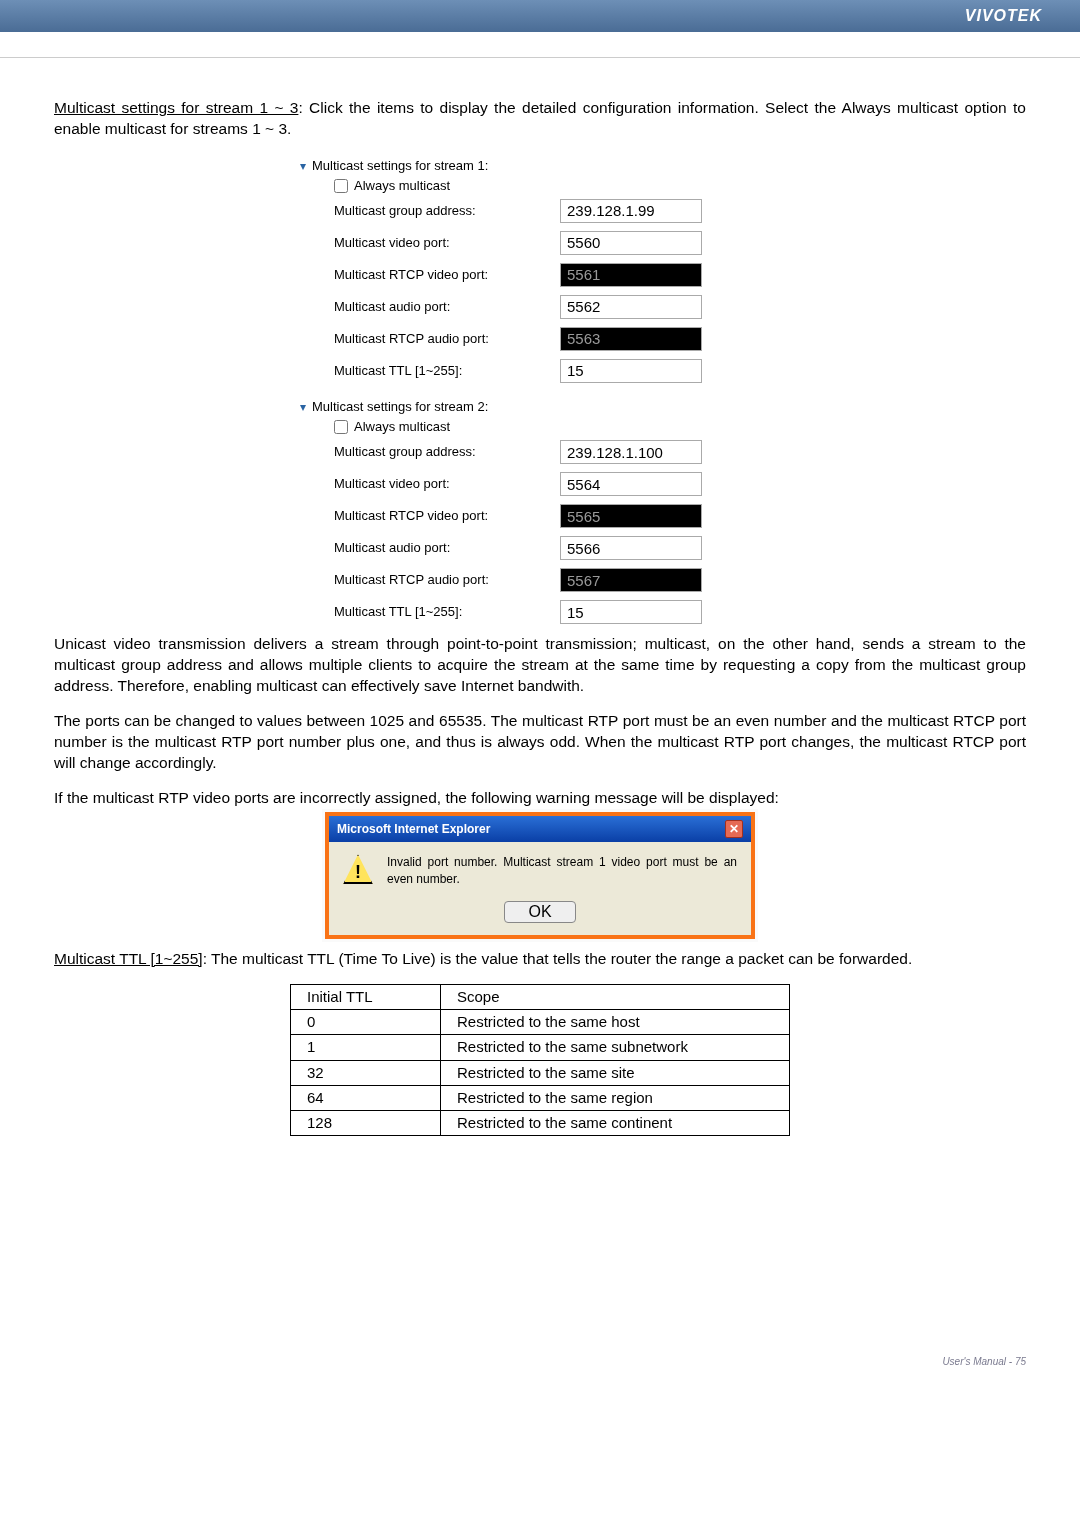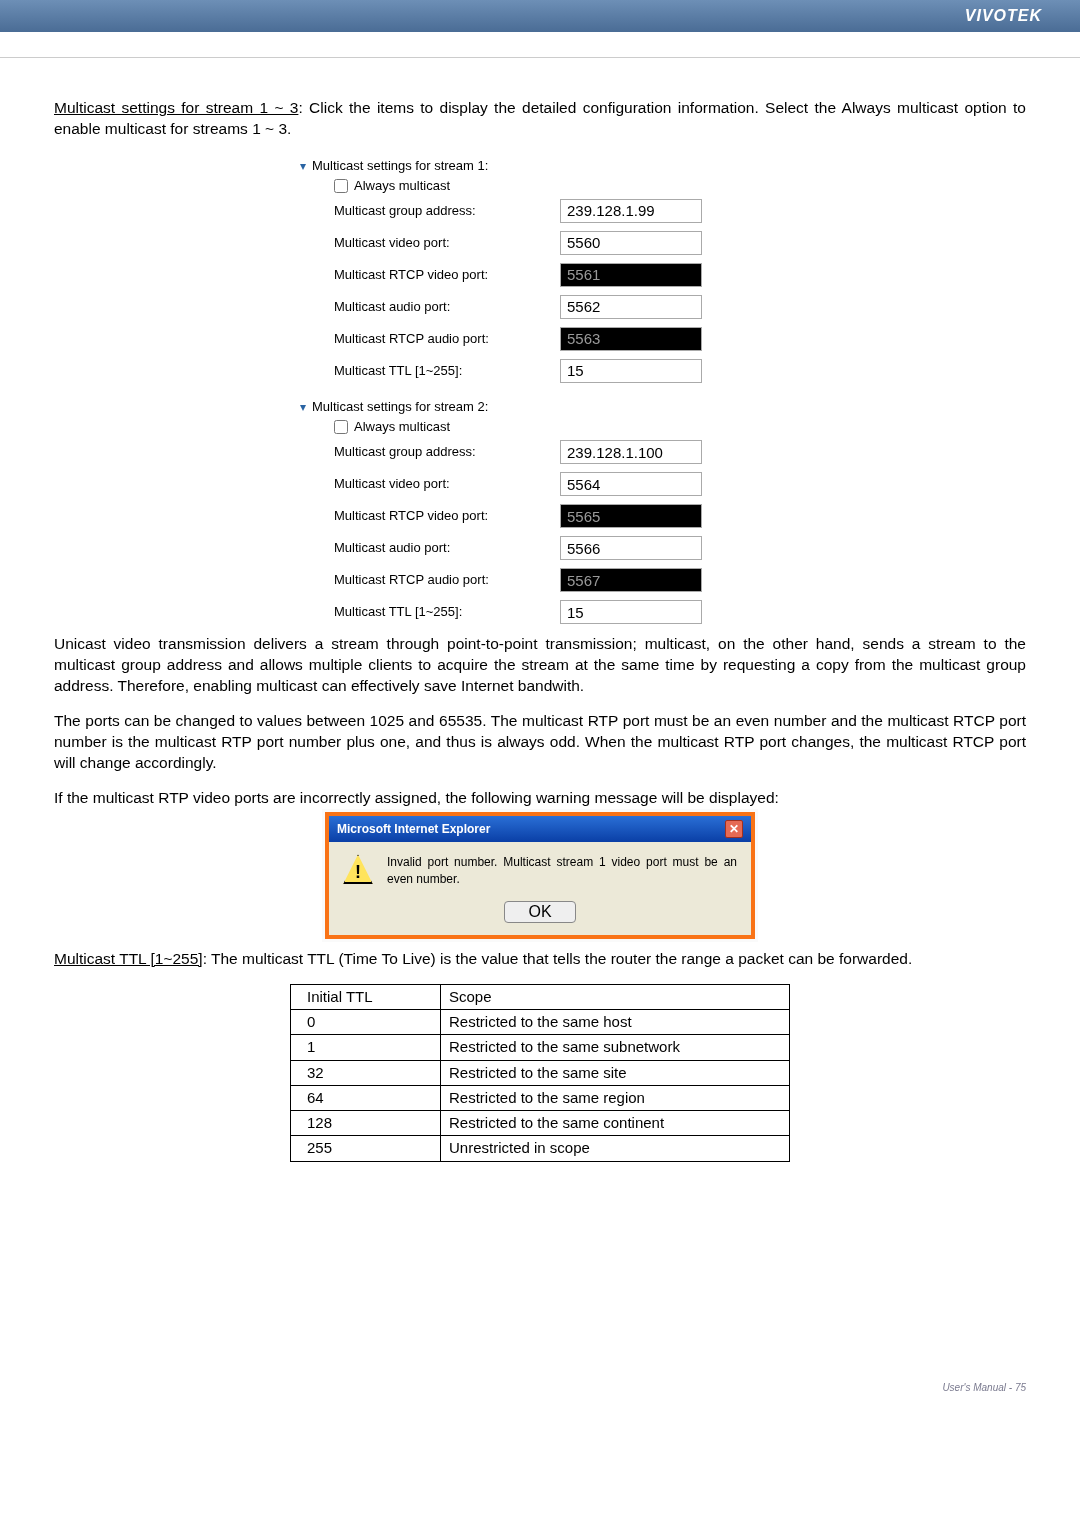--- a/index.html
+++ b/index.html
@@ -84,21 +84,21 @@
   .dialog button{
     width:72px;height:22px;border:1px solid #888;background:#efefef;
     font-size:16px;border-radius:4px;
   }
 
   table.ttltab {
     border-collapse:collapse; margin:10px auto 0 auto; width:500px;
     font-size:15px;
   }
   table.ttltab td, table.ttltab th{
-    border:1px solid #000; padding:2px 8px; text-align:left; font-weight:normal;
+    border:1px solid #000; padding:2px 16px; text-align:left; font-weight:normal;
   }
   table.ttltab td.c1{ width:150px; text-align:left; padding-left:16px;}
 
   .footer {
     margin-top:220px;
     padding: 0 54px 20px 0;
     display:flex; justify-content:flex-end;
     font-style:italic; color:#7a7a8f; font-size:10px;
   }
 
@@ -231,24 +231,20 @@
           <td>Restricted to the same site</td>
         </tr>
     <tr>
           <td class="c1">64</td>
           <td>Restricted to the same region</td>
         </tr>
     <tr>
           <td class="c1">128</td>
           <td>Restricted to the same continent</td>
         </tr>
-    <tr>
-          <td class="c1">255</td>
-          <td>Unrestricted in scope</td>
-        </tr>
   </tbody>
     </table>
 
 </div>
 
 <div class="footer">
   <span>User's Manual - 75</span>
 </div>
 
 </body></html>

